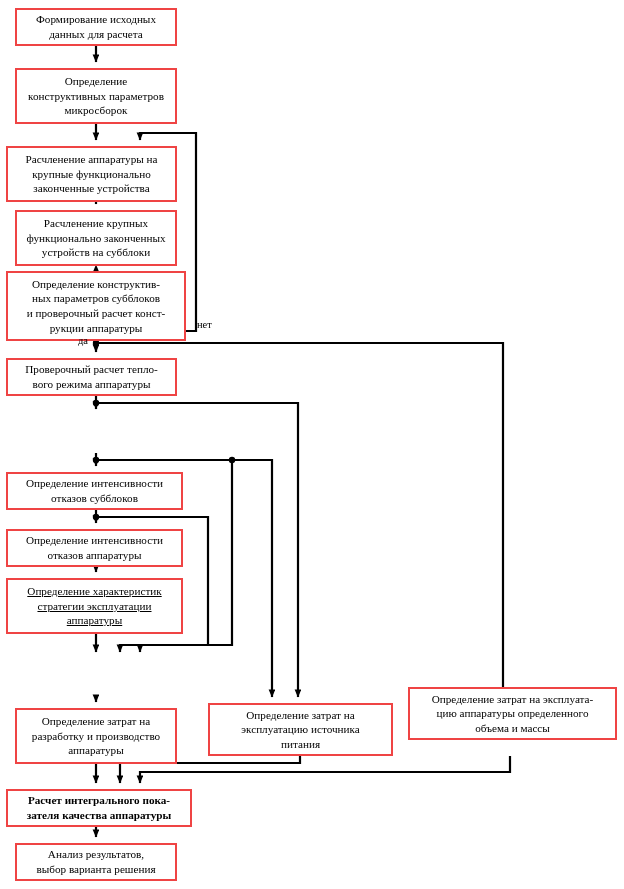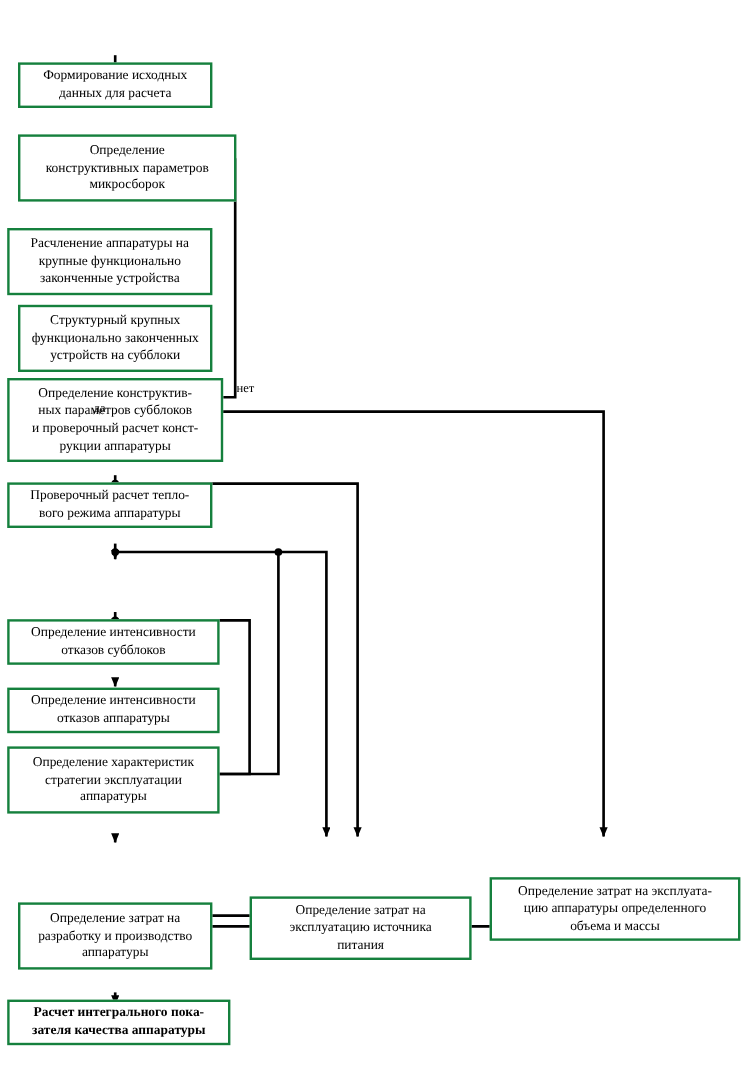--- a/index.html
+++ b/index.html
@@ -1,21 +1,21 @@
 <!DOCTYPE html>
 <html><head>
 <meta charset="utf-8">
 <style>
   html,body{margin:0;padding:0;background:#ffffff;}
   body{width:624px;height:889px;position:relative;
        font-family:"Liberation Serif","DejaVu Serif",serif;}
   #canvas{position:absolute;left:0;top:0;width:624px;height:889px;}
-  .node{position:absolute;border:2px solid #15803d;background:#fff;
+  .node{position:absolute;border:2px solid #ef4444;background:#fff;
         box-sizing:border-box;display:flex;align-items:center;
-        justify-content:center;text-align:center;margin-top:44px;}
+        justify-content:center;text-align:center;}
   .node .txt{display:block;width:100%;font-size:11.2px;line-height:1.30;
              color:#000;padding:0 3px;box-sizing:border-box;white-space:pre-line;}
   .edge-label{position:absolute;font-size:10.5px;color:#000;
               font-family:"Liberation Serif","DejaVu Serif",serif;}
   svg{position:absolute;left:0;top:0;}
 </style>
 </head>
 <body>
 
 <div id="canvas">
@@ -62,32 +62,32 @@
       <circle cx="96" cy="460" r="3.2"></circle>
       <circle cx="232" cy="460" r="3.2"></circle>
       <circle cx="96" cy="517" r="3.2"></circle>
     </g>
   </svg>
 
   <div class="node" style="left:15px;top:8px;width:162px;height:38px;">
     <span class="txt">Формирование исходных
 данных для расчета</span>
     </div>
-  <div class="node" style="left:15px;top:68px;width:182px;height:56px;">
+  <div class="node" style="left:15px;top:68px;width:162px;height:56px;">
     <span class="txt">Определение
 конструктивных параметров
 микросборок</span>
     </div>
   <div class="node" style="left:6px;top:146px;width:171px;height:56px;">
     <span class="txt">Расчленение аппаратуры на
 крупные функционально
 законченные устройства</span>
     </div>
   <div class="node" style="left:15px;top:210px;width:162px;height:56px;">
-    <span class="txt">Структурный крупных
+    <span class="txt">Расчленение крупных
 функционально законченных
 устройств на субблоки</span>
     </div>
   <div class="node" style="left:6px;top:271px;width:180px;height:70px;">
     <span class="txt">Определение конструктив-
 ных параметров субблоков
 и проверочный расчет конст-
 рукции аппаратуры</span>
     </div>
   <div class="node" style="left:6px;top:358px;width:171px;height:38px;">
@@ -95,21 +95,21 @@
 вого режима аппаратуры</span>
     </div>
   <div class="node" style="left:6px;top:472px;width:177px;height:38px;">
     <span class="txt">Определение интенсивности
 отказов субблоков</span>
     </div>
   <div class="node" style="left:6px;top:529px;width:177px;height:38px;">
     <span class="txt">Определение интенсивности
 отказов аппаратуры</span>
     </div>
-  <div class="node" style="left:6px;top:578px;width:177px;height:56px;">
+  <div class="node" style="left:6px;top:578px;width:177px;height:56px;text-decoration:underline;">
     <span class="txt">Определение характеристик
 стратегии эксплуатации
 аппаратуры</span>
     </div>
   <div class="node" style="left:15px;top:708px;width:162px;height:56px;">
     <span class="txt">Определение затрат на
 разработку и производство
 аппаратуры</span>
     </div>
   <div class="node" style="left:208px;top:703px;width:185px;height:53px;">
@@ -119,17 +119,21 @@
     </div>
   <div class="node" style="left:408px;top:687px;width:209px;height:53px;">
     <span class="txt">Определение затрат на эксплуата-
 цию аппаратуры определенного
 объема и массы</span>
     </div>
   <div class="node" style="left:6px;top:789px;width:186px;height:38px;font-weight:bold;">
     <span class="txt">Расчет интегрального пока-
 зателя качества аппаратуры</span>
     </div>
+  <div class="node" style="left:15px;top:843px;width:162px;height:38px;">
+    <span class="txt">Анализ результатов,
+выбор варианта решения</span>
+    </div>
 
   <div class="edge-label" style="left:197px;top:319px;">нет</div>
   <div class="edge-label" style="left:78px;top:335px;">да</div>
 
 </div>
 
 </body></html>

